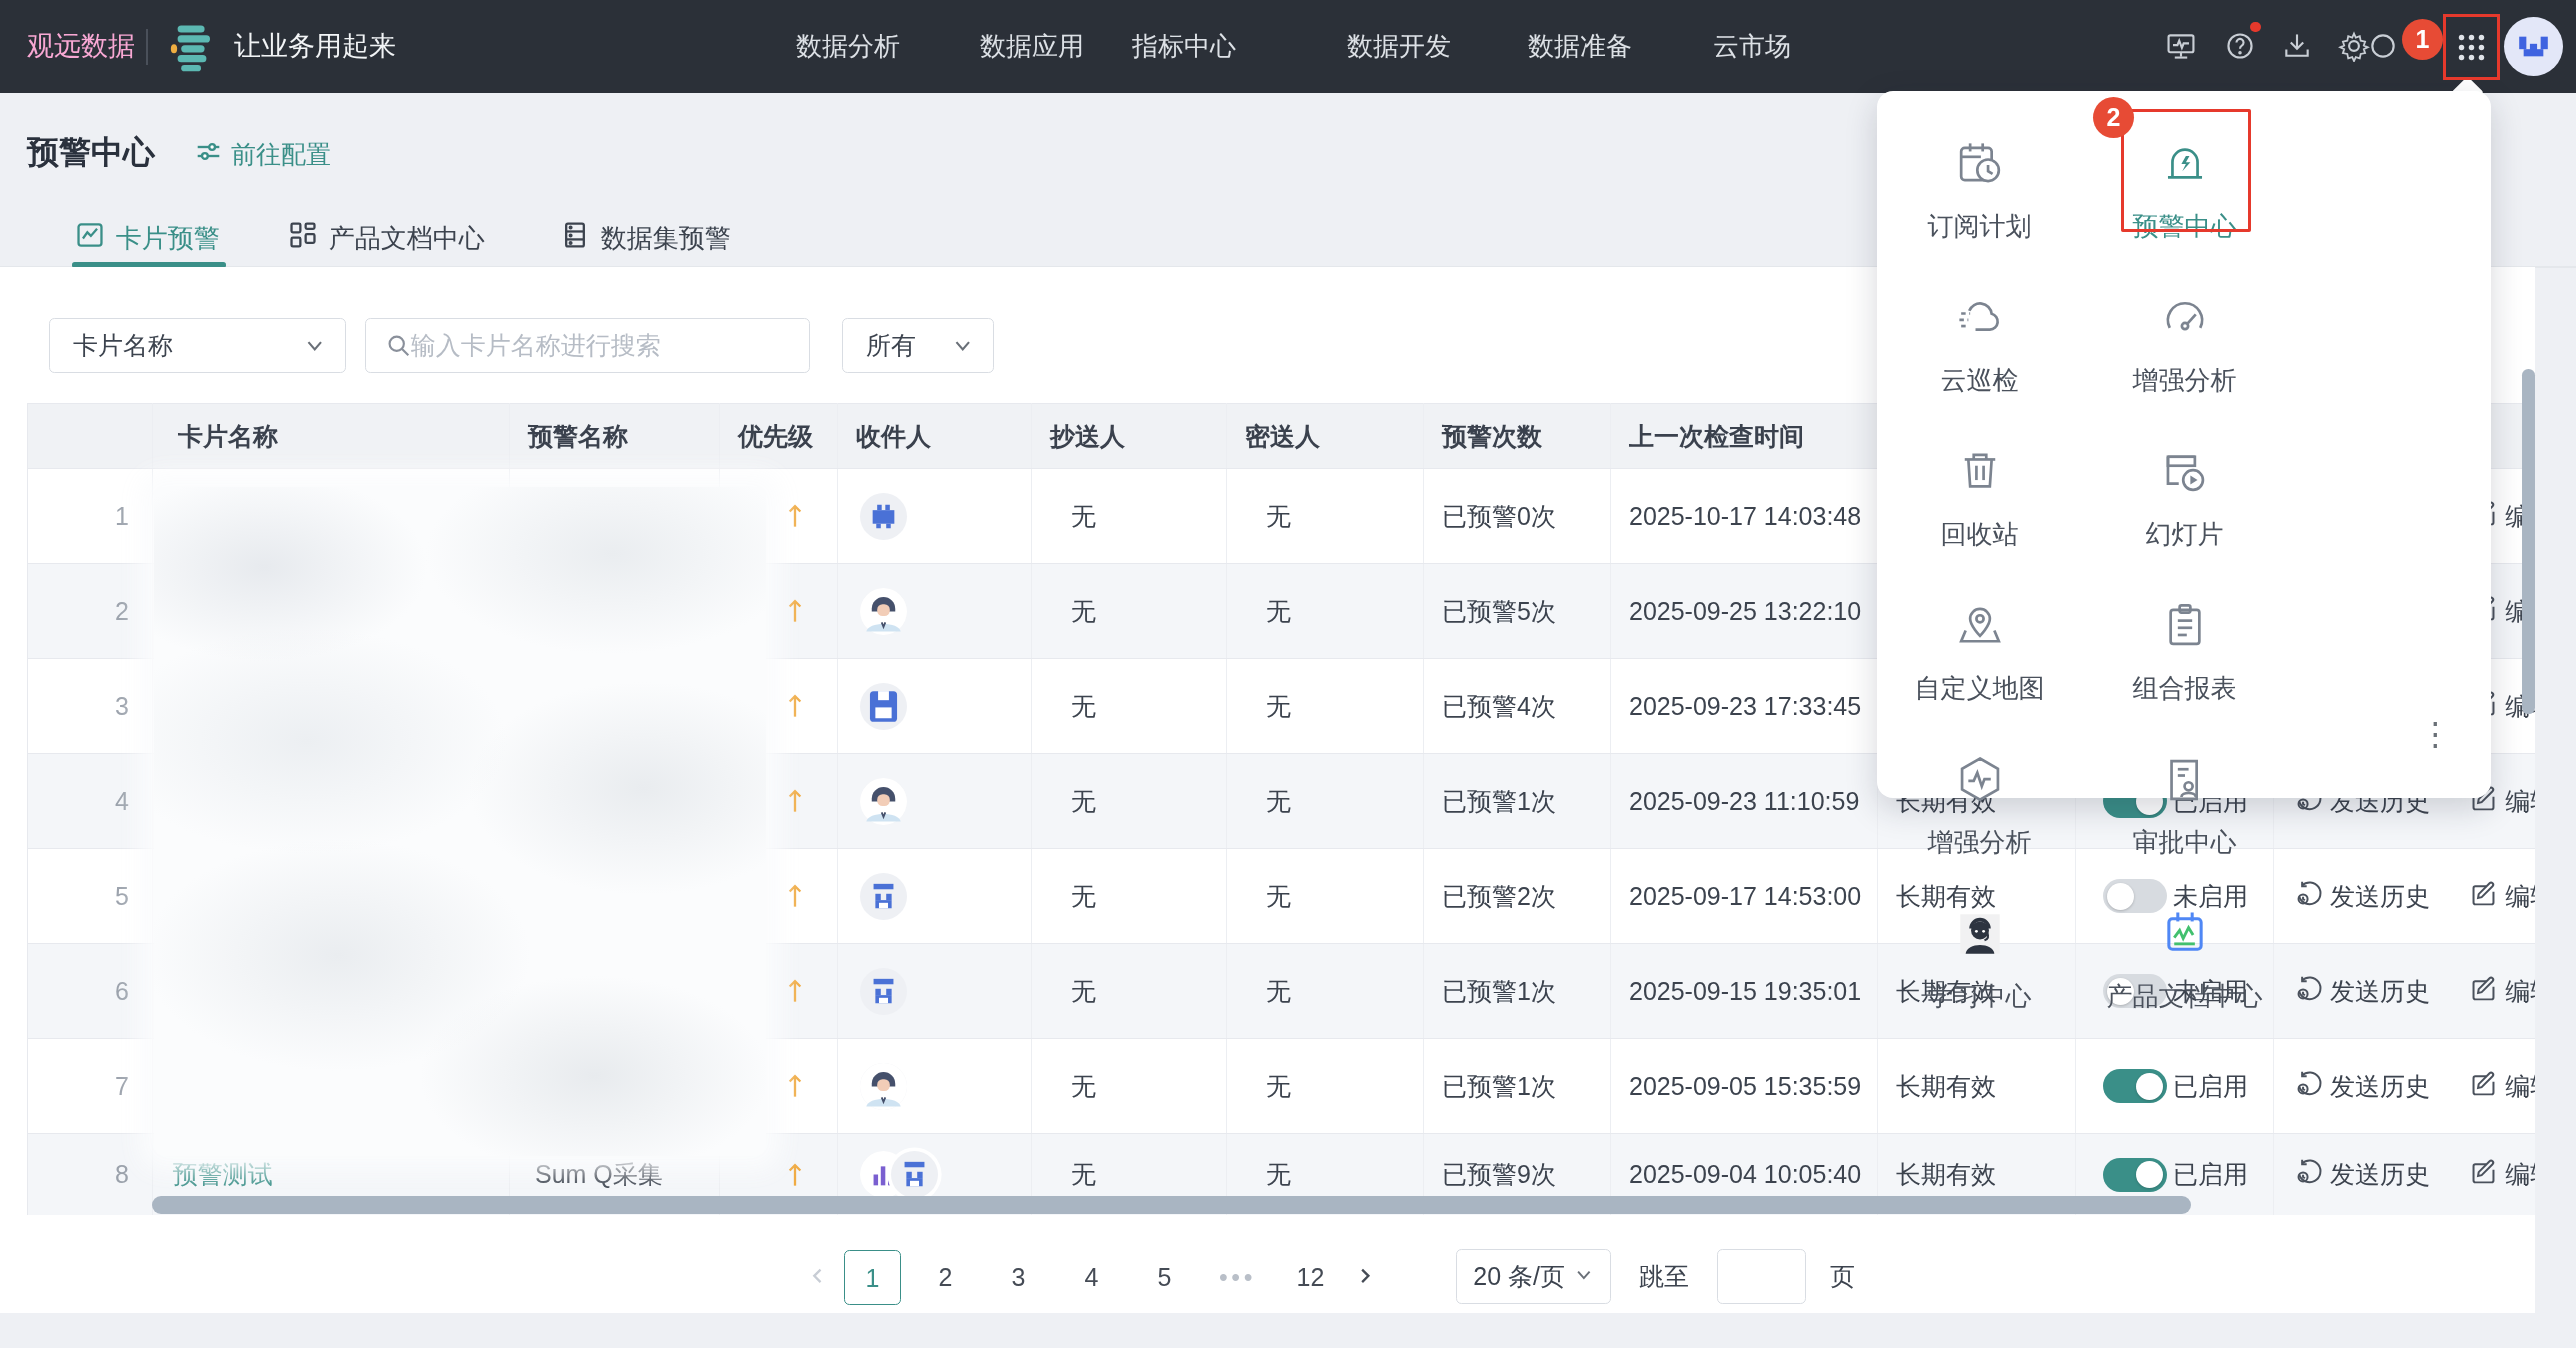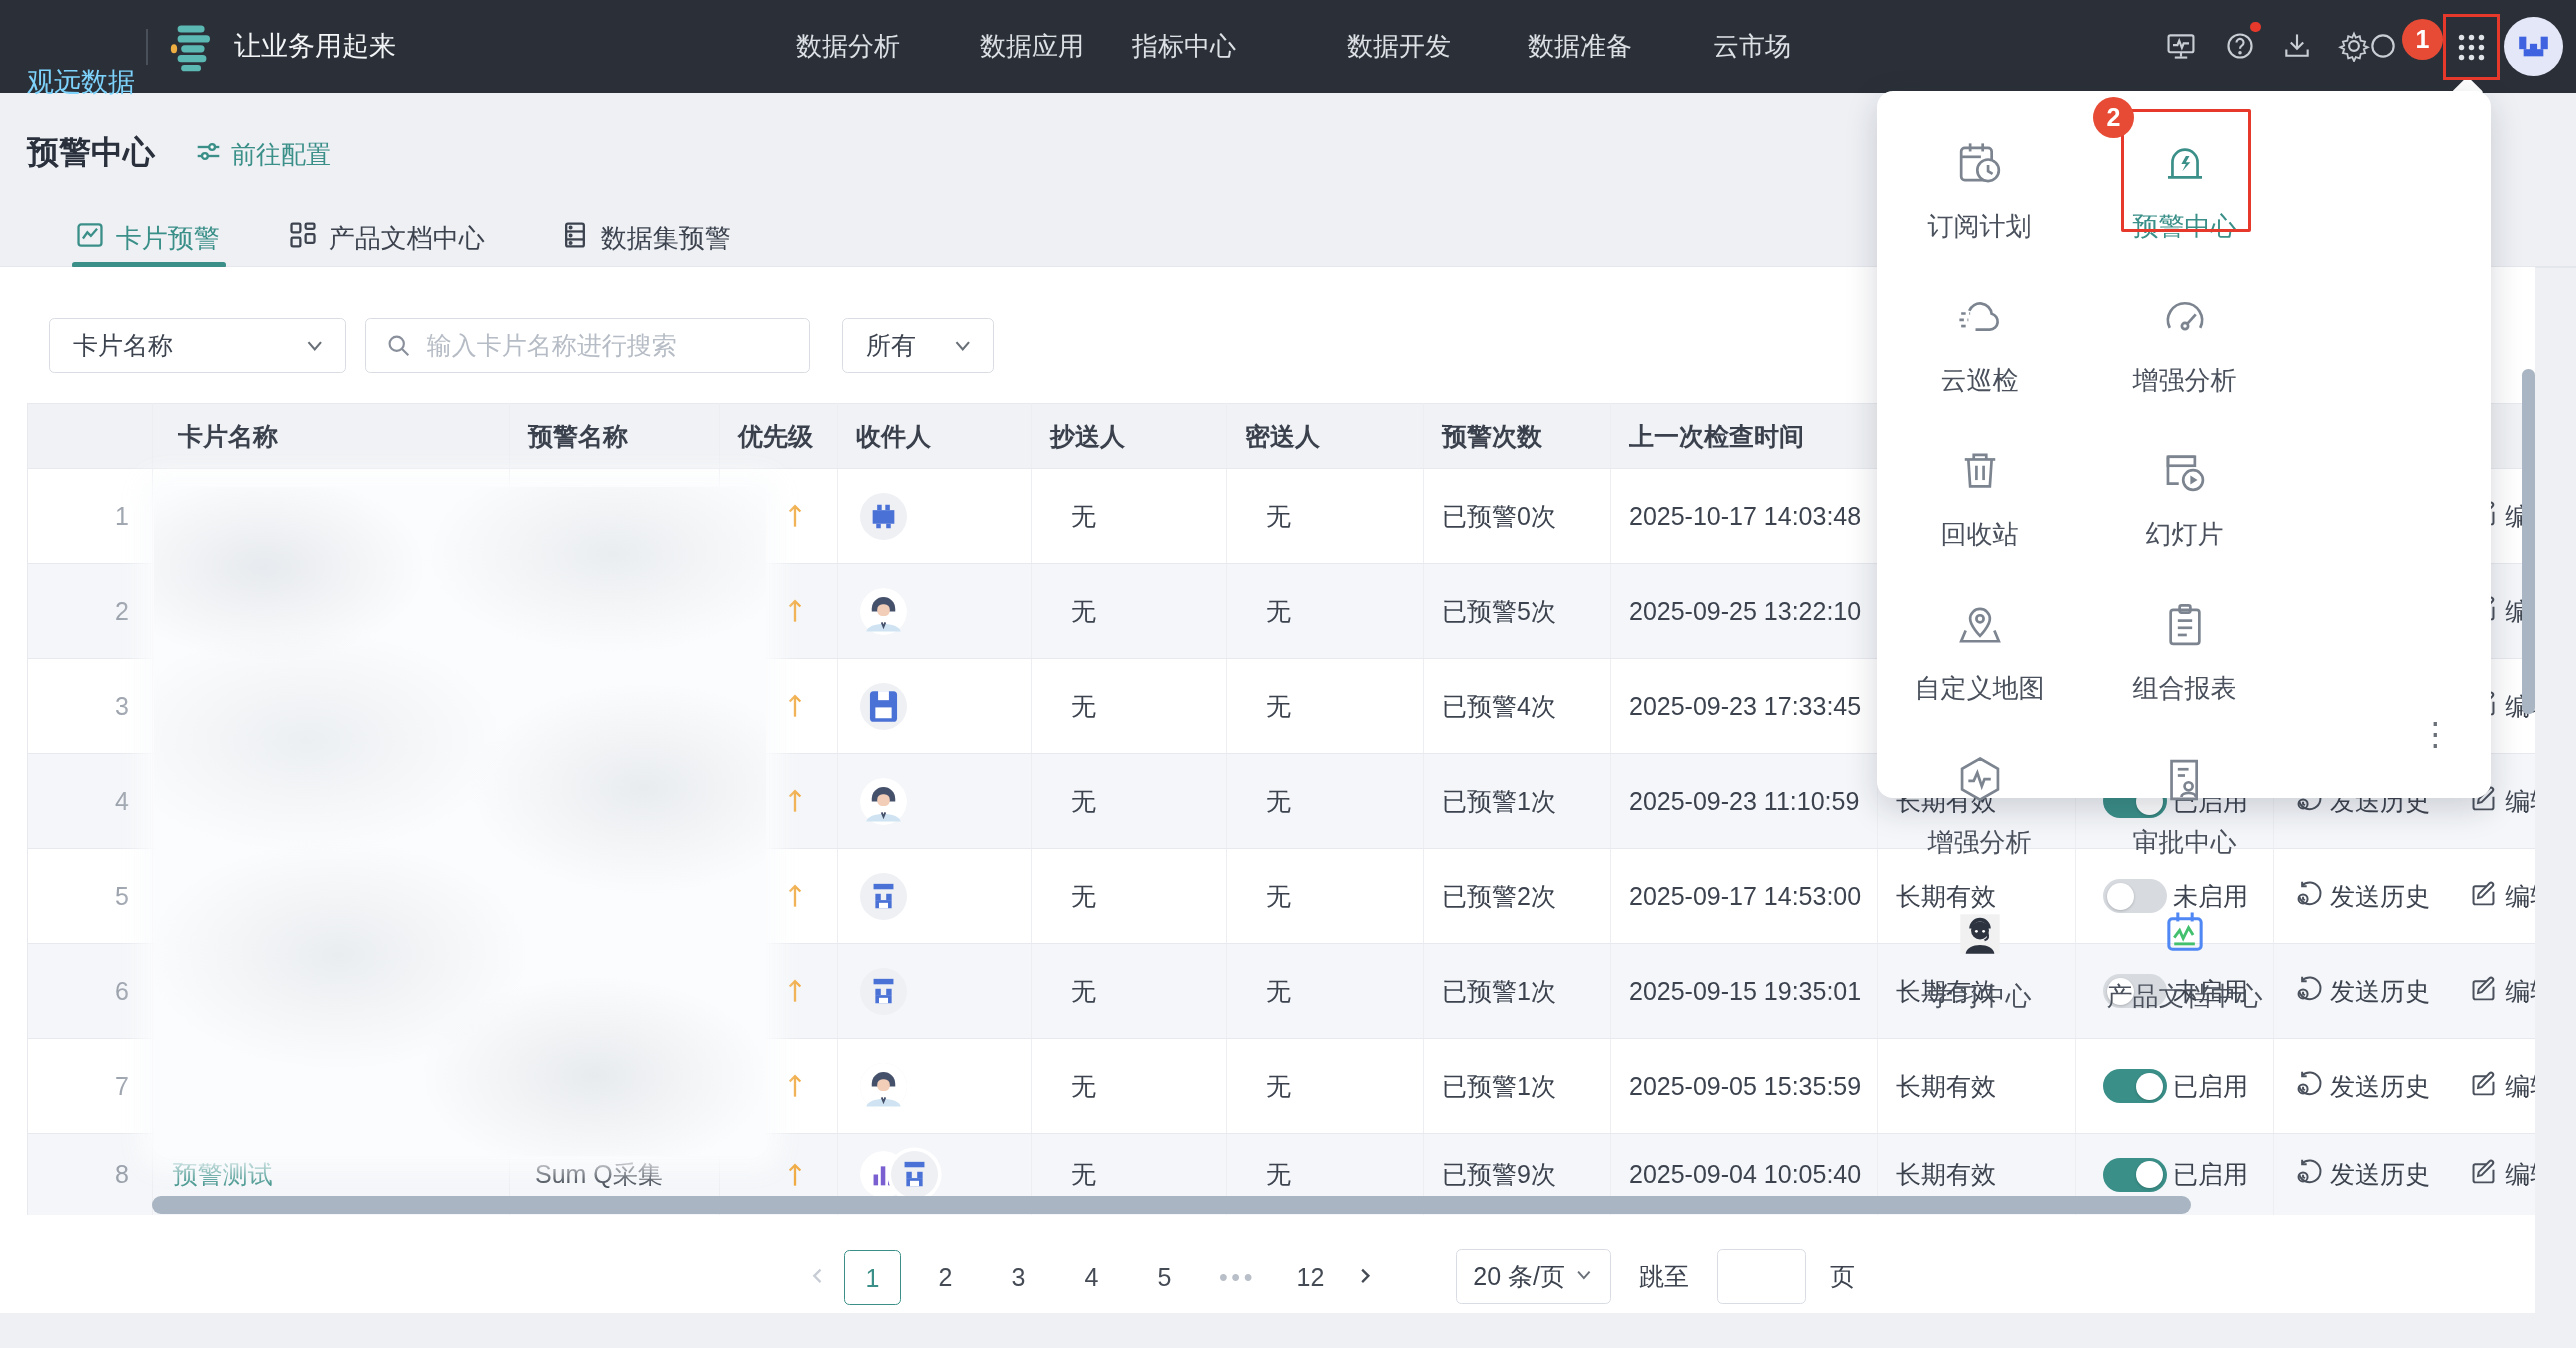--- a/index.html
+++ b/index.html
@@ -2,21 +2,21 @@
 <html style="font-size:14.3px"><head>
 <meta charset="utf-8">
 <style>
   * { margin:0; padding:0; box-sizing:border-box; }
   html,body { background:#dfe2e8; }
   body { font-family:"Liberation Sans","DejaVu Sans",sans-serif; }
   .stage { position:relative; width:2576px; height:1349px; background:#eef0f4; overflow:hidden; }
 
   
   .topbar { position:absolute; left:0; top:0; width:2576px; height:93px; background:#2b3038; color:#eceef1; }
-  .brand-name { position:absolute; left:27px; top:0; line-height:93px; font-size:27px; color:#7dd3fc;margin-top:36px; }
+  .brand-name { position:absolute; left:27px; top:0; line-height:93px; font-size:27px; color:#f9a8d4; }
   .brand-divider { position:absolute; left:146px; top:29px; width:1.8px; height:36px; background:#4a505a; }
   .brand-logo { position:absolute; left:165px; top:19.7px; width:54px; height:54px; }
   .brand-slogan { position:absolute; left:234px; top:0; line-height:93px; font-size:27px; color:#f2f4f6; }
   .nav-item { position:absolute; top:0; line-height:93px; font-size:26px; color:#dde1e6; cursor:pointer; }
   .tb-icon { position:absolute; top:30px; width:32px; height:32px; color:#c9ced5; }
   .tb-icon svg { width:32px; height:32px; display:block; }
   .help-dot { position:absolute; left:2250px; top:21.5px; width:10.7px; height:10.7px; border-radius:50%; background:#e6392c; }
   .tb-avatar { position:absolute; left:2504px; top:17px; width:59px; height:59px; border-radius:50%; background:#e3e7f8; }
   .tb-avatar svg { width:59px; height:59px; display:block; }
 
@@ -39,21 +39,21 @@
   .tabs-divider { position:absolute; left:0; top:266px; width:2576px; height:1.8px; background:#e4e7eb; }
   .tab-underline { position:absolute; left:72px; top:262px; width:154px; height:6.3px; background:#3a8f88; border-radius:2.7px; }
 
   
   .card { position:absolute; left:0; top:267px; width:2535px; height:1046px; background:#ffffff; }
 
   
   .ctl { position:absolute; top:318px; height:55px; background:#fff; border:1.8px solid #d9dde3; border-radius:5.4px; display:flex; align-items:center; font-size:25px; color:#3c434e; }
   .ctl .chev { margin-left:auto; margin-right:19.7px; }
   #field-select { left:49px; width:297px; padding-left:23px; }
-  #search-box { left:365px; width:445px; padding-left:19.7px; color:#b6bcc5; gap:16px; }
+  #search-box { left:365px; width:445px; padding-left:19.7px; color:#b6bcc5; gap:0; }
   #scope-select { left:842px; width:152px; padding-left:23px; }
   .chev svg { width:21.5px; height:21.5px; display:block; }
   .search-glyph svg { width:25px; height:25px; display:block; }
 
   
   .table-wrap { position:absolute; left:27px; top:403px; width:2508px; height:812px; overflow:hidden; }
   table { border-collapse:collapse; table-layout:fixed; width:2692px; }
   th, td { border-bottom:0.9px solid #e7e9ee; border-right:0.9px solid #eceef2; overflow:hidden; white-space:nowrap; }
   th { height:65px; background:#f0f2f5; font-size:25px; font-weight:bold; color:#3a414d; text-align:left; padding-left:18px; }
   th:first-child, td:first-child { border-left:0.9px solid #e7e9ee; }

